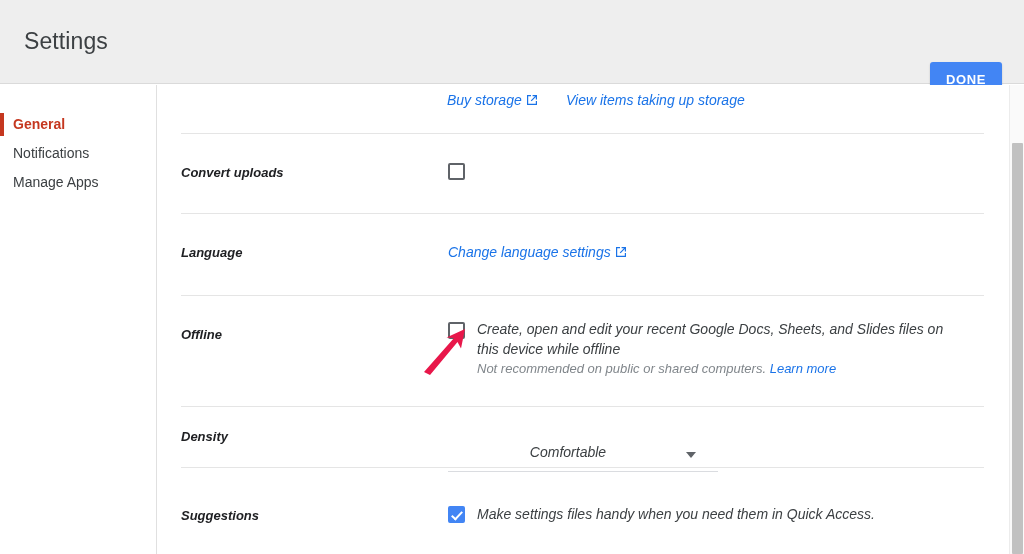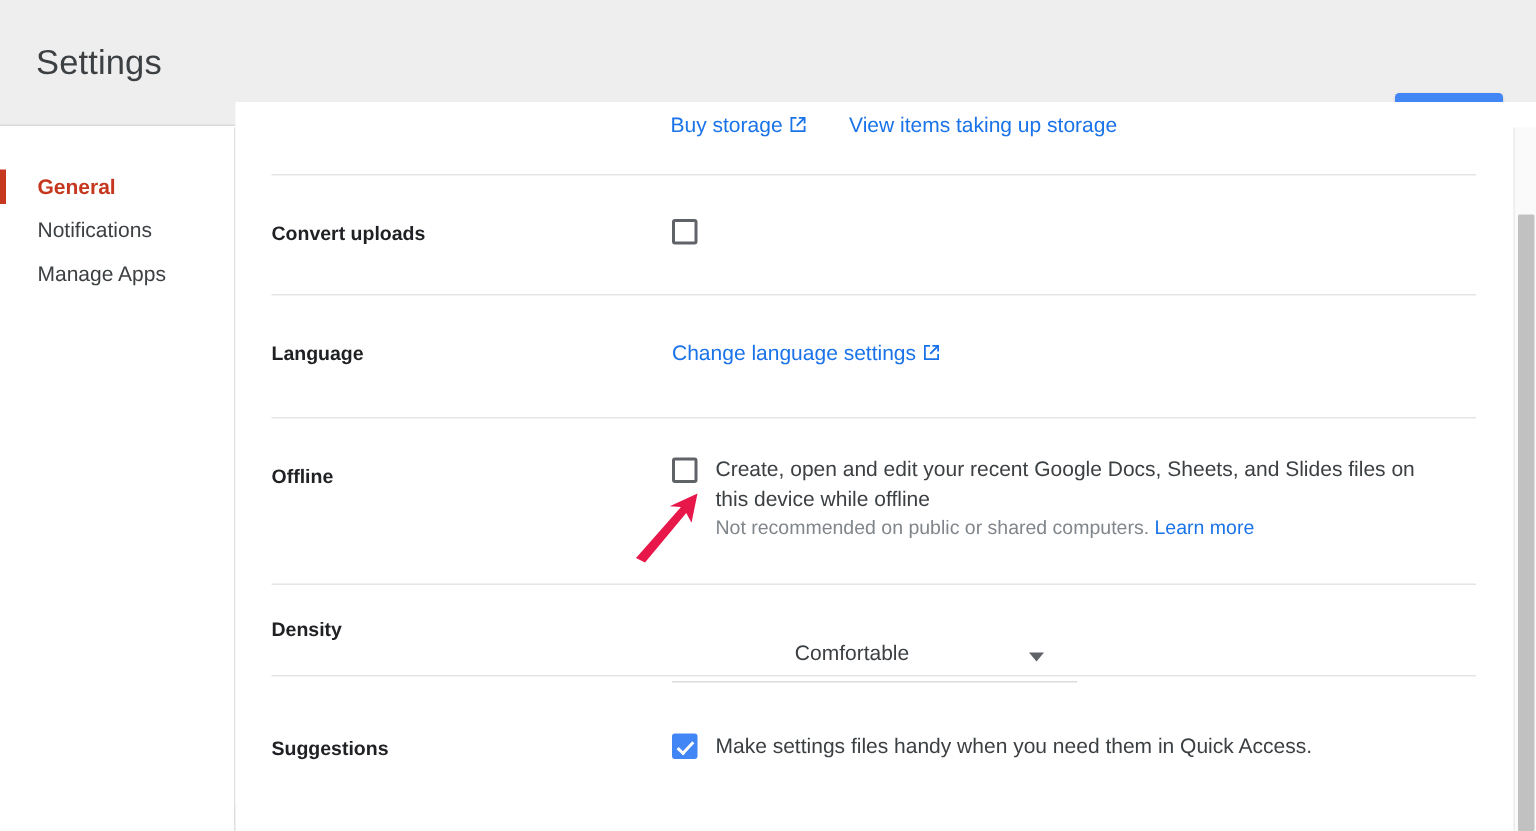--- a/index.html
+++ b/index.html
@@ -69,21 +69,21 @@
     width: 157px;
     height: 469px;
     background: #ffffff;
     border-right: 1px solid #e0e0e0;
     box-sizing: border-box;
   }
   .nav-item {
     position: relative;
     height: 29px;
     line-height: 29px;
-    padding-left: 25px;
+    padding-left: 13px;
     font-size: 14px;
     color: #3c4043;
     cursor: pointer;
     white-space: nowrap;
   }
   .nav-item.first { margin-top: 25px; }
   .nav-item.selected {
     color: #c5371f;
     font-weight: bold;
   }
@@ -94,25 +94,26 @@
     top: 3px;
     width: 4px;
     height: 23px;
     background: #c5371f;
   }
 
   
   .content {
     position: absolute;
     left: 157px;
-    top: 68px;
+    top: 85px;
     width: 867px;
     height: 469px;
     background: #ffffff;
     overflow: hidden;
+    font-style: italic;
   }
 
   .links-row {
     position: absolute;
     left: 0;
     top: 0;
     height: 48px;
   }
   .link {
     color: #1a73e8;

